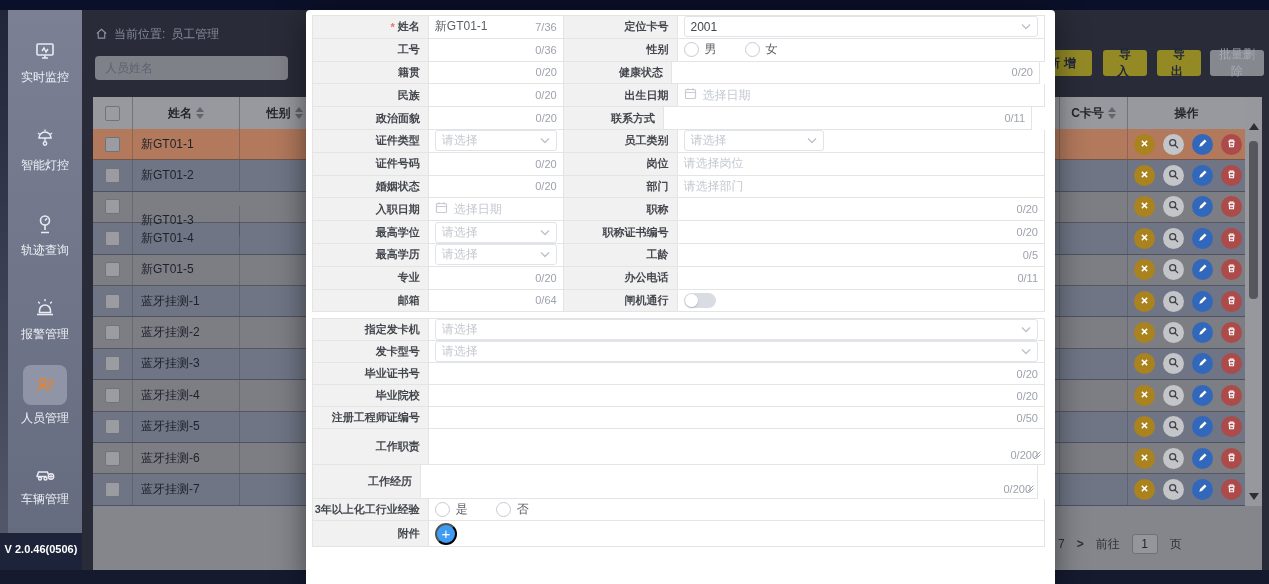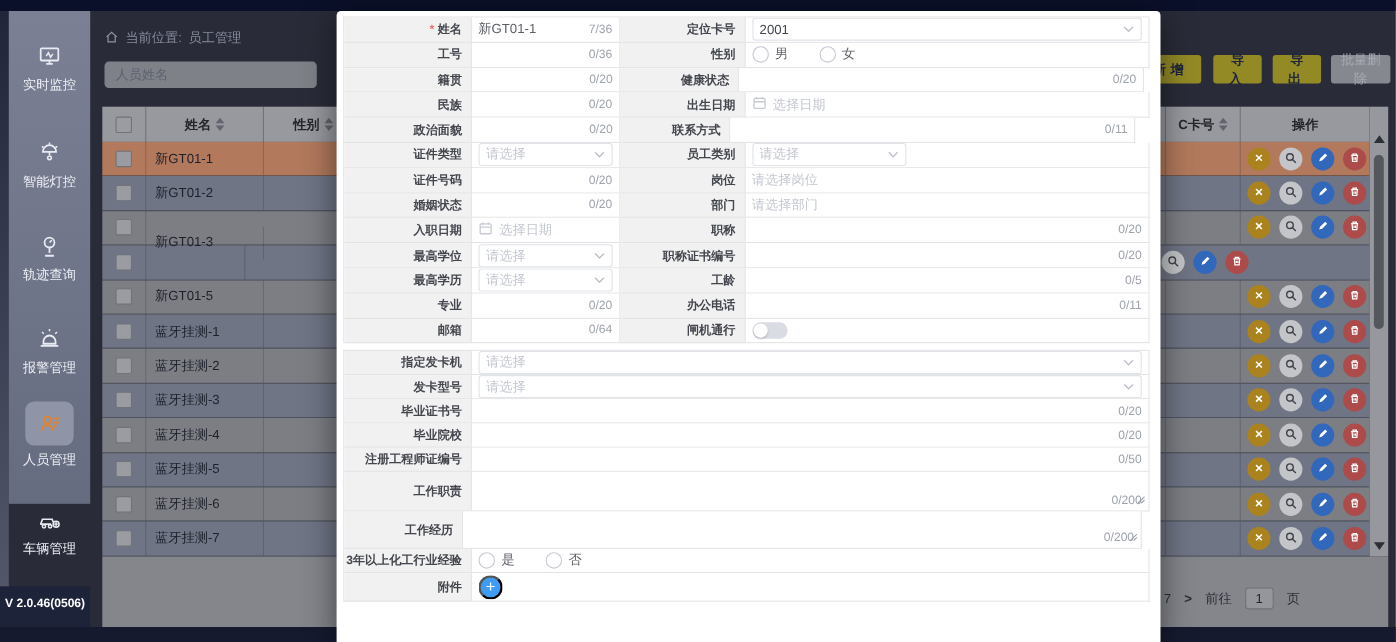--- a/index.html
+++ b/index.html
@@ -5,21 +5,21 @@
   html,body{margin:0;padding:0;}
   body{font-family:"Liberation Sans",sans-serif;}
   .stage{position:relative;width:1269px;height:584px;background:#292c38;overflow:hidden;}
 
   
   .topbar{position:absolute;left:0;top:0;width:1269px;height:10px;background:#0b102a;}
   .bottombar{position:absolute;left:0;top:570px;width:1269px;height:14px;background:#151a2f;}
   .leftstrip{position:absolute;left:0;top:10px;width:8px;height:560px;background:linear-gradient(#20253a,#555a6c);}
 
   
-  .sidebar{position:absolute;left:8px;top:10px;width:74px;height:448px;background:linear-gradient(#7b8094,#666c80);}
+  .sidebar{position:absolute;left:8px;top:10px;width:74px;height:523px;background:linear-gradient(#7b8094,#666c80);}
   .side-item{position:absolute;left:0;width:74px;display:flex;flex-direction:column;align-items:center;cursor:pointer;}
   .side-item .lbl{margin-top:5px;font-size:12px;color:#eef0f6;white-space:nowrap;}
   .side-item .ibox{width:26px;height:26px;display:flex;align-items:center;justify-content:center;}
   .side-item.active .ibox{width:44px;height:40px;background:#8f94a6;border-radius:8px;}
   .verbox{position:absolute;left:0;top:533px;width:82px;height:51px;background:#1d2339;color:#fff;
           font-weight:bold;font-size:11px;text-align:center;padding-top:10px;box-sizing:border-box;}
 
   
   .crumbs{position:absolute;left:95px;top:26px;display:flex;align-items:center;gap:6px;color:#848a9b;font-size:12px;}
   .search{position:absolute;left:95px;top:56px;width:193px;height:24px;background:#7e8187;border:none;border-radius:4px;
@@ -317,20 +317,23 @@
               <span><svg width="11" height="11" viewBox="0 0 11 11" fill="none">
                   <path d="M2.3 3.3h6.4M4 3V2h3.1v1M3.2 3.5l.4 5.2h3.9l.4-5.2M4.9 5v2.2M6.3 5v2.2" stroke="#fff" stroke-width="1.1"></path>
                 </svg></span>
             </button>
           </div>
         </div>
         <div class="tr even">
           <div class="td" style="width: 40px; justify-content: center;">
             <span class="cbx"></span>
           </div>
+          <div class="td" style="width: 107px;">
+            <span class="nametxt">新GT01-4</span>
+          </div>
           <div class="td" style="width: 90px;"></div>
           <div class="td" style="width: 730px;"></div>
           <div class="td" style="width: 68px;"></div>
           <div class="td" style="width: 117px; border-right: none; gap: 8px; padding-left: 6px;">
             <button class="ab card">
               <span><svg width="11" height="11" viewBox="0 0 11.5 11.5" fill="none">
                   <path d="M3 3l5.5 5.5M8.5 3L3 8.5" stroke="#fff" stroke-width="1.5"></path>
                 </svg></span>
             </button>
             <button class="ab view">

